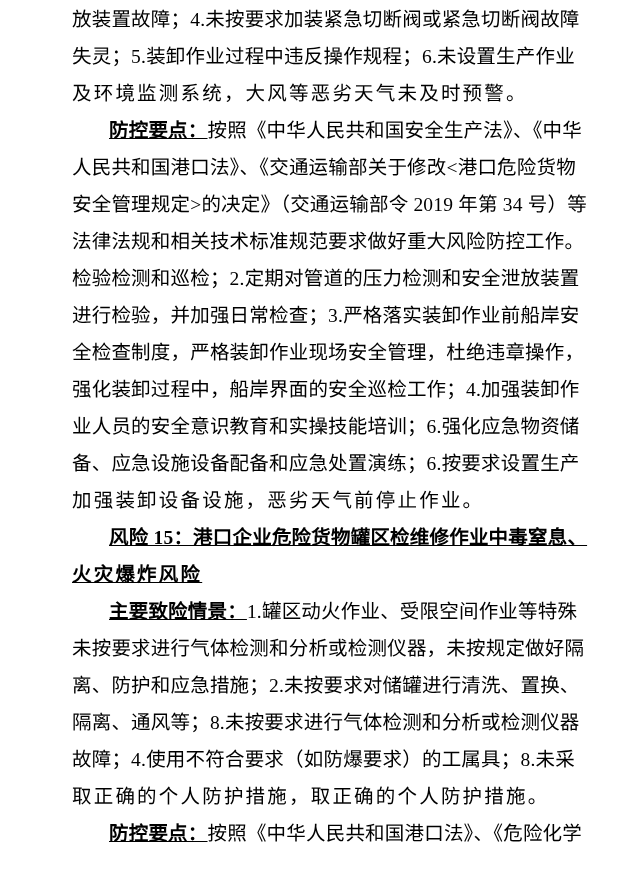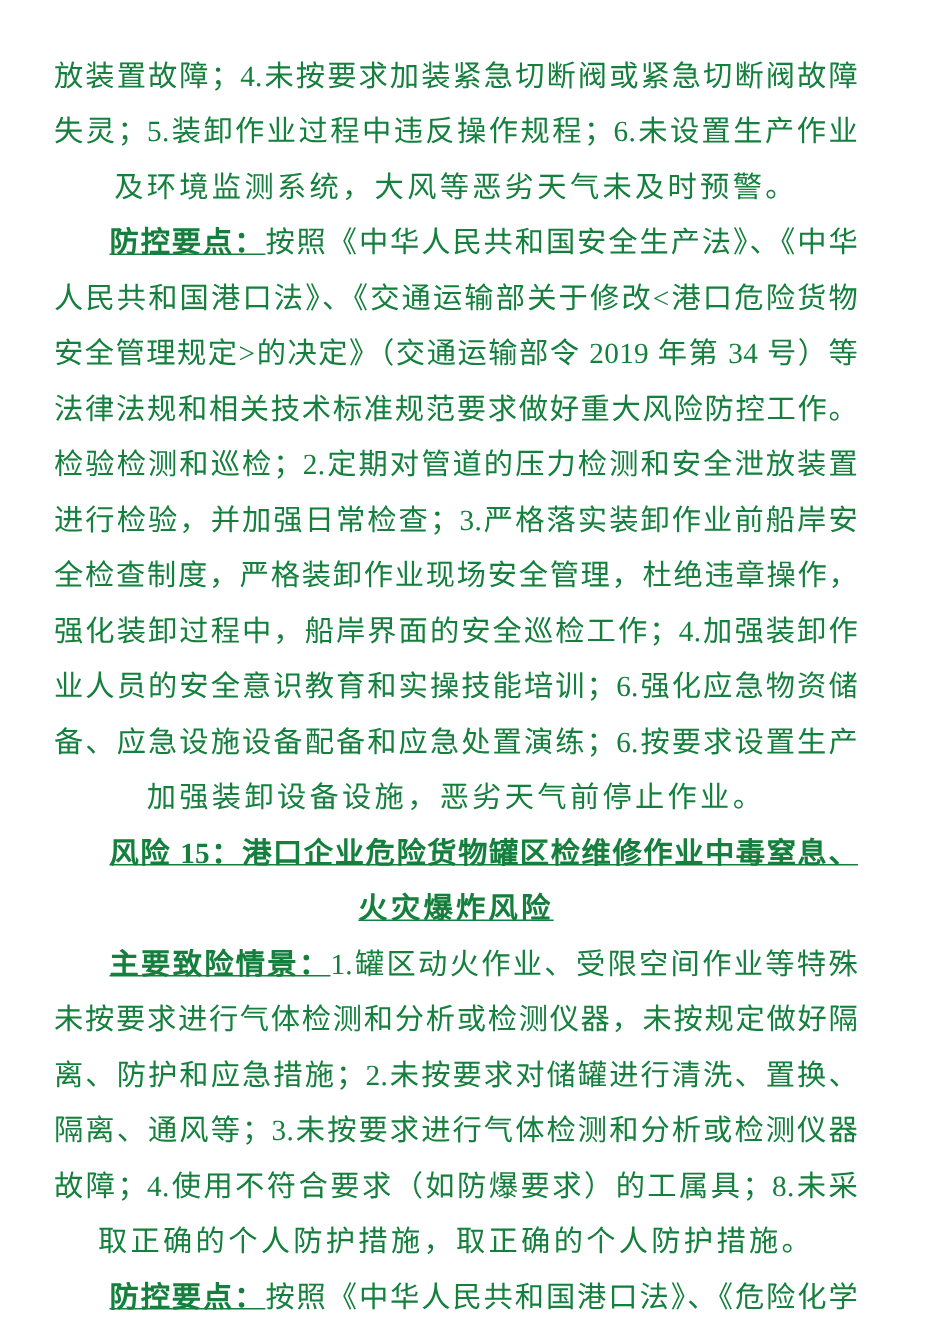--- a/index.html
+++ b/index.html
@@ -13,39 +13,38 @@
     overflow: hidden;
     font-family: "Liberation Serif", serif;
   }
   .page {
     width: 629px;
     height: 890px;
     background: #ffffff;
     overflow: hidden;
   }
   .doc {
-    padding: 1px 57px 0 36px;
-    color: #15803d;
-    margin-top: 32px;
+    padding: 1px 57px 0 72px;
+    color: #000000;
   }
   .line {
     height: 37px;
     line-height: 37px;
     font-size: 19.5px;
     white-space: nowrap;
     letter-spacing: 0.2px;
   }
   
   .line.just {
     text-align: justify;
     text-align-last: justify;
   }
   
   .line.end {
-    text-align: center;
+    text-align: left;
     letter-spacing: 2.2px;
   }
   .line.indent {
     text-indent: 37px;
   }
   .run { font-weight: normal; }
   .run.bold { font-weight: bold; text-decoration: underline; }
 </style>
 </head>
 <body>
@@ -64,18 +63,18 @@
       <div class="line just"><span class="run">全检查制度，严格装卸作业现场安全管理，杜绝违章操作，</span></div>
       <div class="line just"><span class="run">强化装卸过程中，船岸界面的安全巡检工作；4.加强装卸作</span></div>
       <div class="line just"><span class="run">业人员的安全意识教育和实操技能培训；6.强化应急物资储</span></div>
       <div class="line just"><span class="run">备、应急设施设备配备和应急处置演练；6.按要求设置生产</span></div>
       <div class="line end"><span class="run">加强装卸设备设施，恶劣天气前停止作业。</span></div>
       <div class="line just indent"><span class="run bold">风险 15：港口企业危险货物罐区检维修作业中毒窒息、</span></div>
       <div class="line end"><span class="run bold">火灾爆炸风险</span></div>
       <div class="line just indent"><span class="run bold">主要致险情景：</span><span class="run">1.罐区动火作业、受限空间作业等特殊</span></div>
       <div class="line just"><span class="run">未按要求进行气体检测和分析或检测仪器，未按规定做好隔</span></div>
       <div class="line just"><span class="run">离、防护和应急措施；2.未按要求对储罐进行清洗、置换、</span></div>
-      <div class="line just"><span class="run">隔离、通风等；3.未按要求进行气体检测和分析或检测仪器</span></div>
+      <div class="line just"><span class="run">隔离、通风等；8.未按要求进行气体检测和分析或检测仪器</span></div>
       <div class="line just"><span class="run">故障；4.使用不符合要求（如防爆要求）的工属具；8.未采</span></div>
       <div class="line end"><span class="run">取正确的个人防护措施，取正确的个人防护措施。</span></div>
       <div class="line just indent"><span class="run bold">防控要点：</span><span class="run">按照《中华人民共和国港口法》、《危险化学</span></div>
     </div>
 </div>
 
 </body></html>

